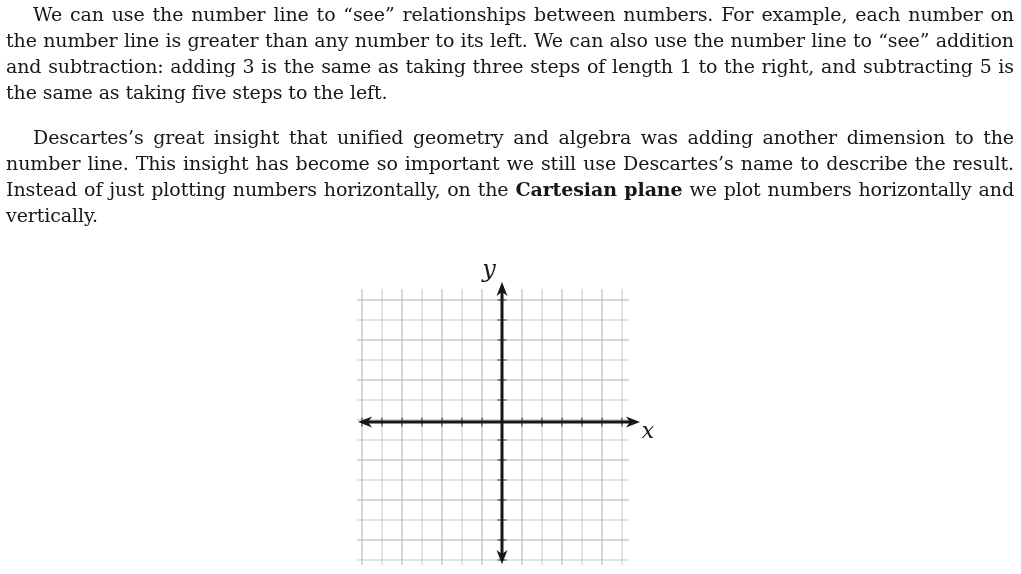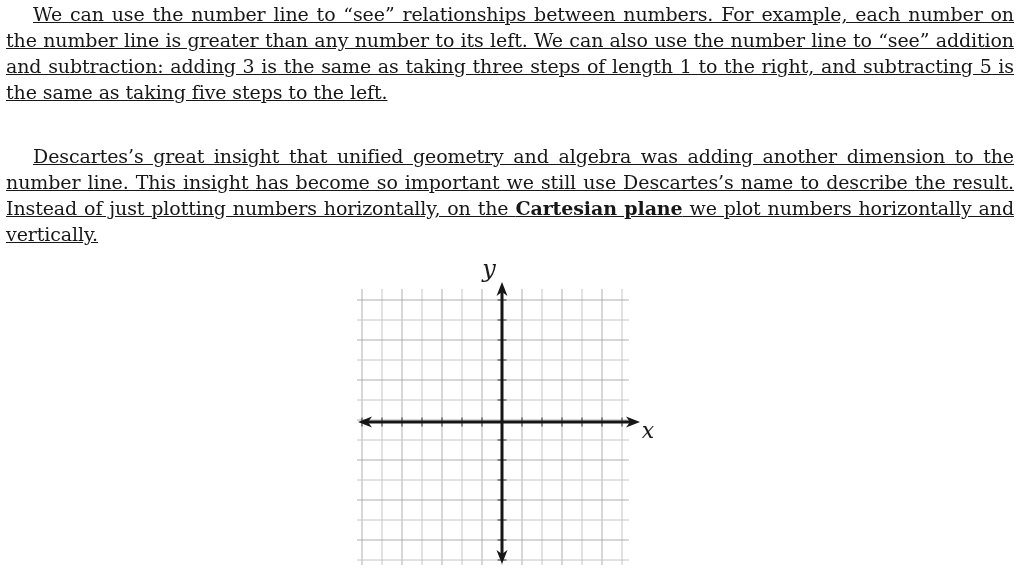--- a/index.html
+++ b/index.html
@@ -18,23 +18,22 @@
     top: 1px;
     width: 1008px;
   }
   .para {
     margin: 0;
     font-size: 19px;
     line-height: 26px;
     text-align: justify;
     text-indent: 27px;
     letter-spacing: -0.1px;
-    text-decoration: underline;
   }
-  .para-2 { margin-top: 38px; }
+  .para-2 { margin-top: 19px; }
   .bold-term { font-weight: bold; }
   .figure-wrap {
     position: absolute;
     left: 340px;
     top: 253px;
     width: 332px;
     height: 321px;
   }
   .figure-wrap svg { display: block; }
   .axis-label {

